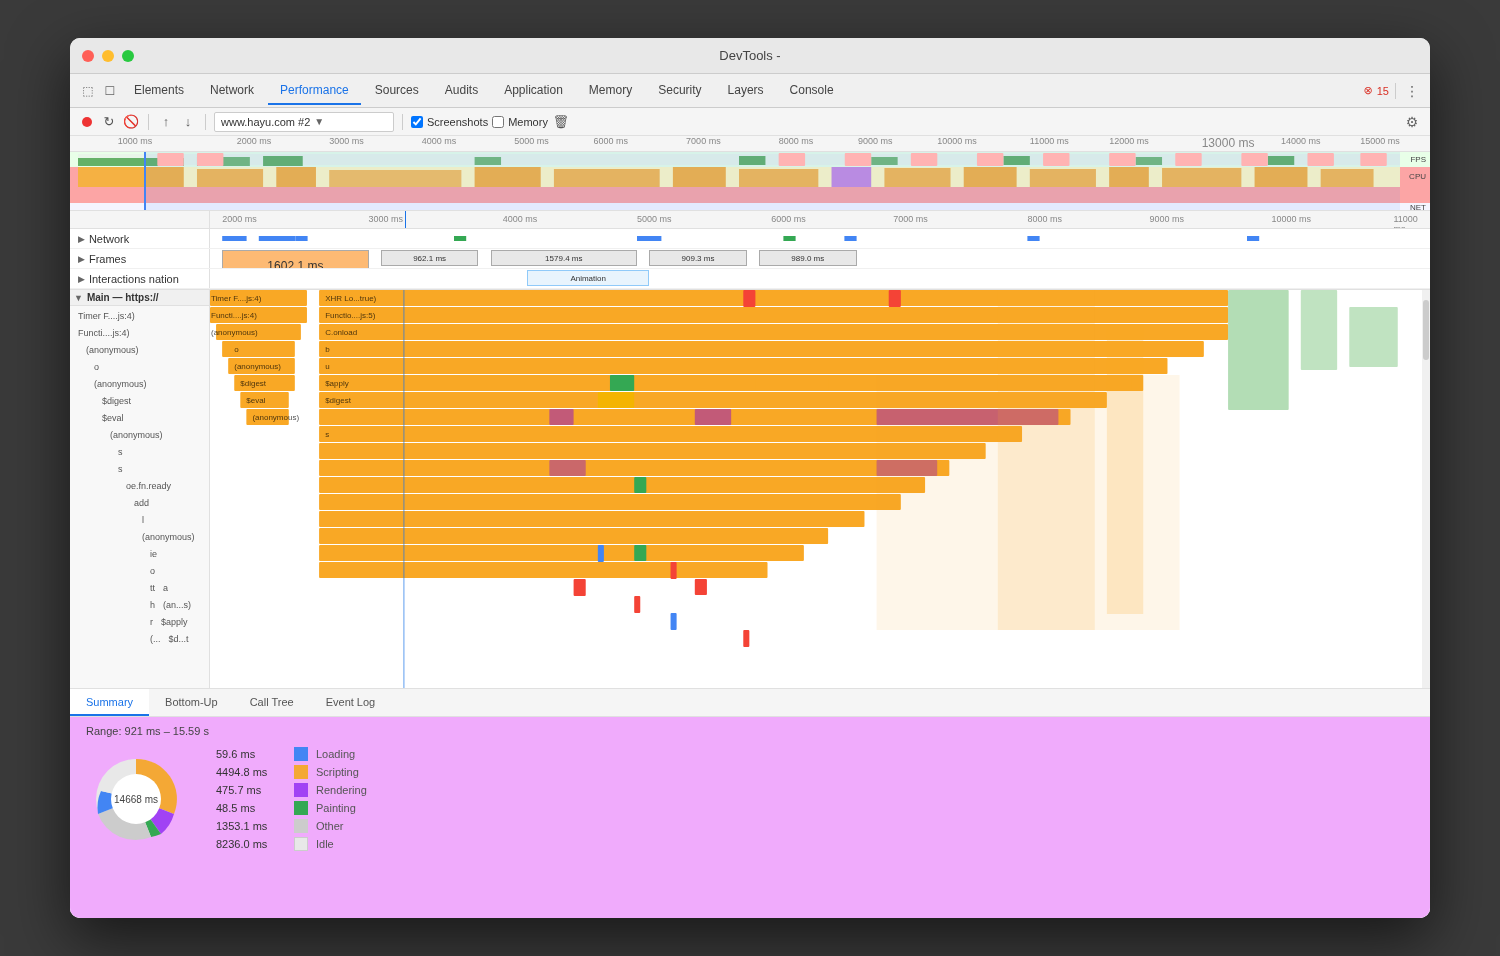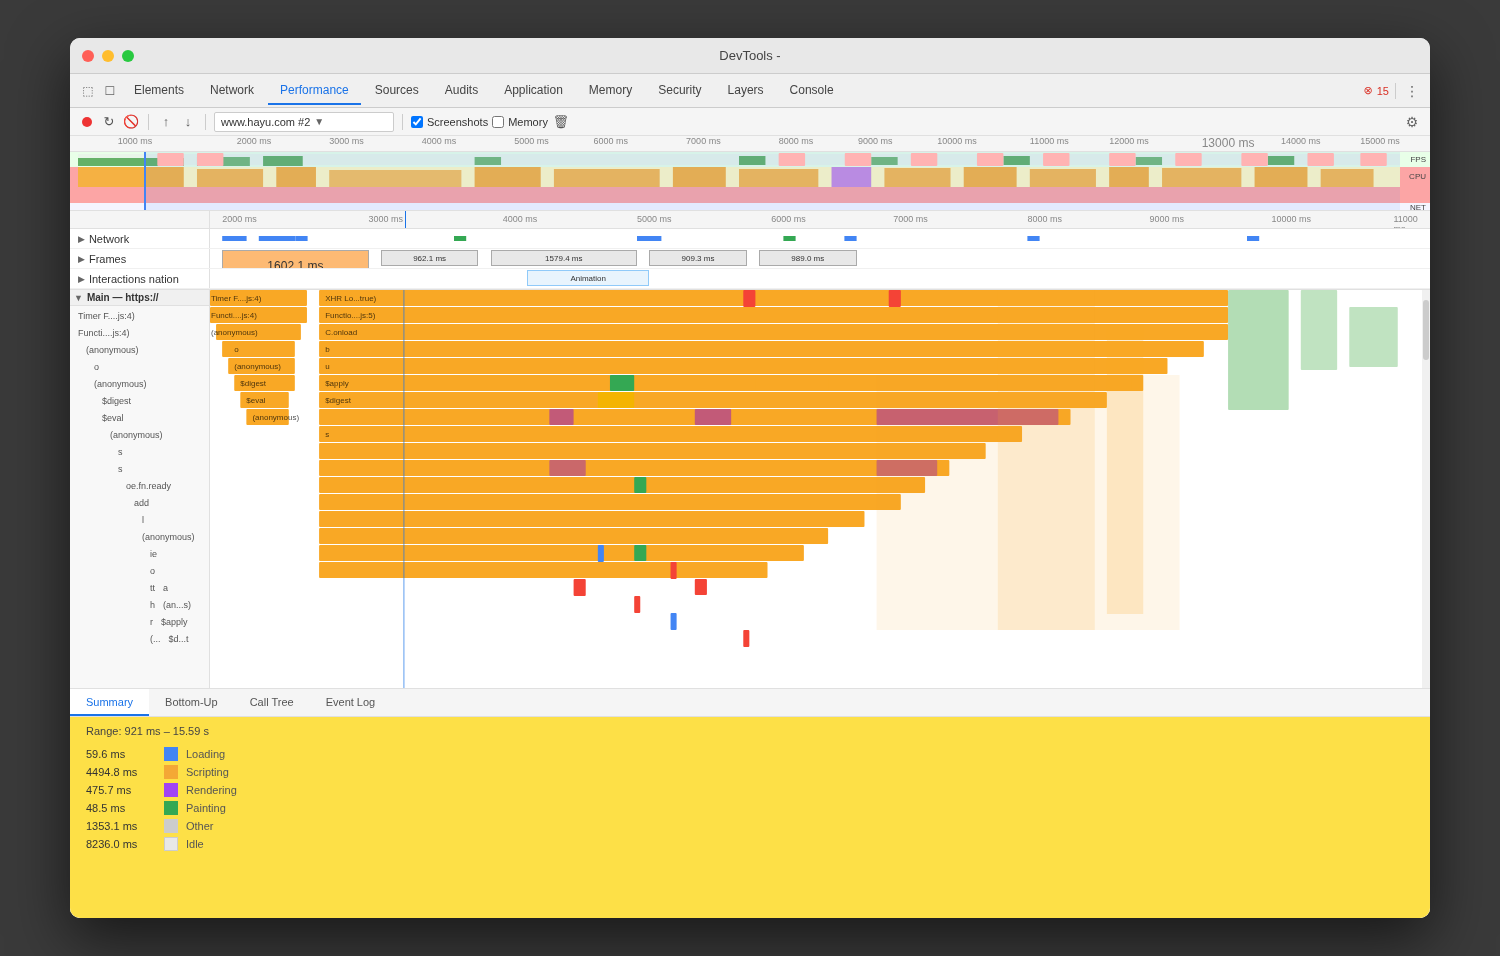--- a/index.html
+++ b/index.html
@@ -193,21 +193,21 @@
       font-size: 9px;
       color: #666;
       cursor: pointer;
     }
     
     .bottom-panel {
       height: 230px;
       border-top: 1px solid #e0e0e0;
       display: flex;
       flex-direction: column;
-      background: #fde047;
+      background: #f0abfc;
     }
     .bottom-tabs {
       display: flex;
       height: 28px;
       background: #f5f5f5;
       border-bottom: 1px solid #e0e0e0;
       align-items: flex-end;
     }
     .bottom-tab {
       padding: 4px 16px;
@@ -671,20 +671,43 @@
         <div class="bottom-tabs">
           <div class="bottom-tab active">Summary</div>
           <div class="bottom-tab">Bottom-Up</div>
           <div class="bottom-tab">Call Tree</div>
           <div class="bottom-tab">Event Log</div>
         </div>
         <div class="bottom-content">
           <div class="range-text">Range: 921 ms – 15.59 s</div>
           <div class="summary-area">
 
+            <div class="pie-chart">
+              <svg width="100" height="100" viewBox="0 0 100 100">
+
+                <circle cx="50" cy="50" r="40" fill="#e8e8e8"></circle>
+
+                <path d="M50,50 L50,10 A40,40 0 0,1 88,65 Z" fill="#f4a835"></path>
+
+                <path d="M50,50 L88,65 A40,40 0 0,1 75,85 Z" fill="#a142f4"></path>
+
+                <path d="M50,50 L75,85 A40,40 0 0,1 65,88 Z" fill="#34a853"></path>
+
+                <path d="M50,50 L65,88 A40,40 0 0,1 12,65 Z" fill="#cccccc"></path>
+
+                <path d="M50,50 L12,65 A40,40 0 0,1 15,42 Z" fill="#4285f4"></path>
+
+                <path d="M50,50 L15,42 A40,40 0 0,1 50,10 Z" fill="#e8e8e8"></path>
+
+                <circle cx="50" cy="50" r="25" fill="white"></circle>
+              </svg>
+              <div class="pie-center-text">
+                <span>14668 ms</span>
+              </div>
+            </div>
 
             <div class="legend-list">
               <div class="legend-item">
                 <span class="legend-value">59.6 ms</span>
                 <div class="legend-color" style="background:#4285f4;"></div>
                 <span class="legend-name">Loading</span>
               </div>
               <div class="legend-item">
                 <span class="legend-value">4494.8 ms</span>
                 <div class="legend-color" style="background:#f4a835;"></div>

